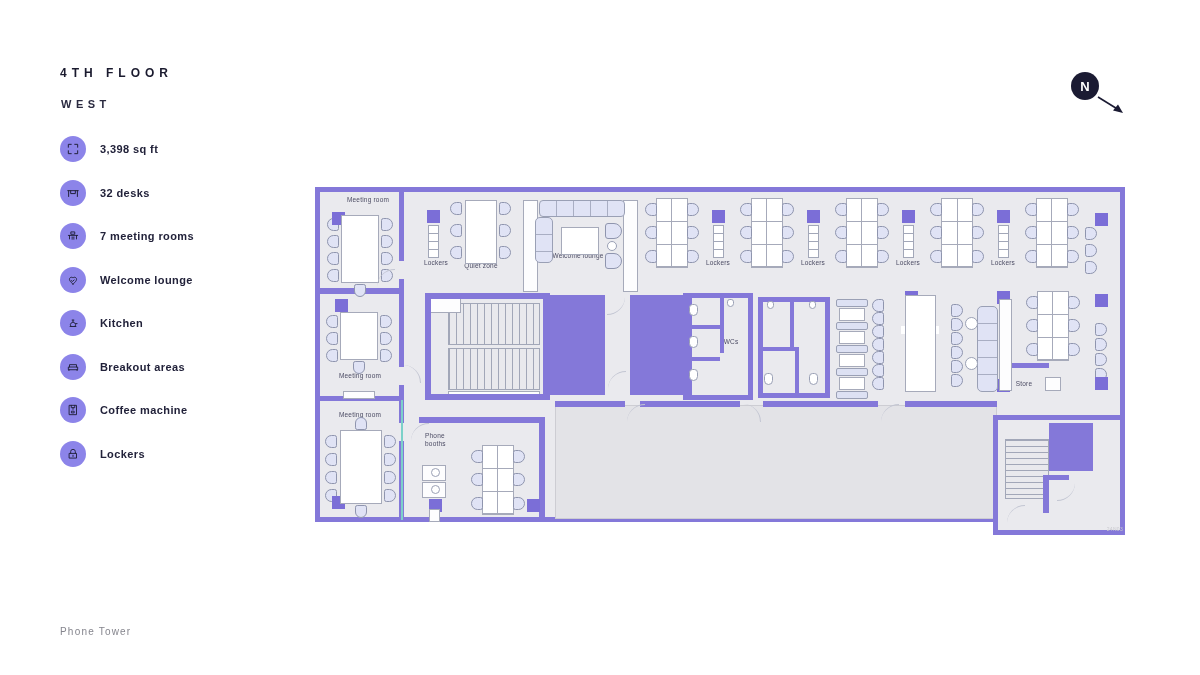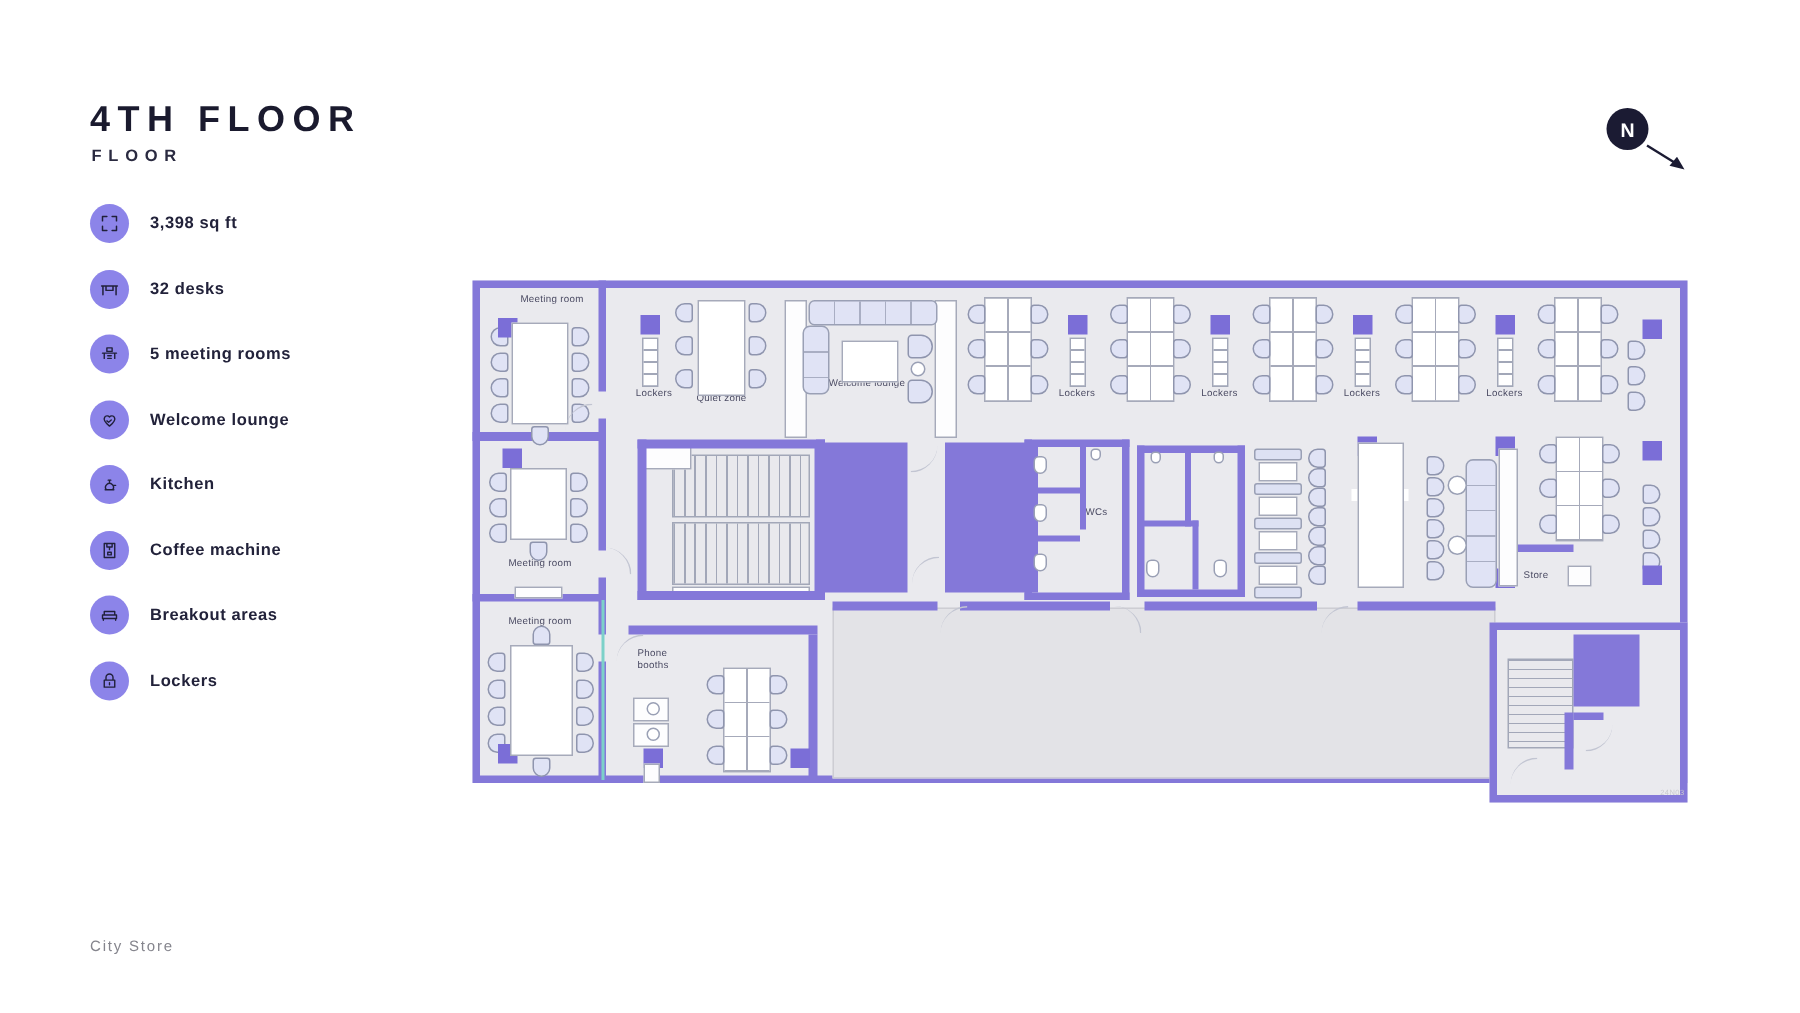--- a/index.html
+++ b/index.html
@@ -1,21 +1,21 @@
 <!DOCTYPE html>
 <html><head>
 <meta charset="utf-8">
 <style>
   html,body{margin:0;padding:0;background:#fff;}
   *{box-sizing:border-box;}
   .stage{position:relative;width:1200px;height:675px;background:#ffffff;overflow:hidden;
          font-family:"Liberation Sans",sans-serif;color:#1c1c30;}
 
   
-  .title{position:absolute;left:60px;top:66px;font-size:24px;font-weight:700;letter-spacing:5px;color:#1a1a2e;}
+  .title{position:absolute;left:60px;top:66px;font-size:12px;font-weight:700;letter-spacing:5px;color:#1a1a2e;}
   .subtitle{position:absolute;left:61px;top:98px;font-size:11px;font-weight:700;letter-spacing:4.5px;color:#2a2a40;}
   .footer{position:absolute;left:60px;top:626px;font-size:10px;font-weight:500;letter-spacing:1.2px;color:#85858d;}
 
   
   .legend{position:absolute;left:60px;top:136px;display:flex;flex-direction:column;gap:17.5px;}
   .legend-item{display:flex;align-items:center;gap:14px;height:26px;}
   .icon-circle{width:26px;height:26px;border-radius:50%;background:#8c84e9;display:flex;align-items:center;justify-content:center;flex:0 0 26px;}
   .legend-label{font-size:11px;font-weight:700;letter-spacing:.4px;color:#22223a;}
 
   
@@ -67,21 +67,21 @@
   .plan-label{font-size:6.5px;line-height:7.5px;letter-spacing:.2px;color:#4c4c64;text-align:center;white-space:nowrap;}
   .plan-label.small-left{text-align:left;}
   .ref-label{font-size:5px;color:#c9c9ce;text-align:right;letter-spacing:.3px;}
 </style>
 </head>
 <body>
 
 <div class="stage">
 
   <div class="title">4TH FLOOR</div>
-  <div class="subtitle">FLOOR</div>
+  <div class="subtitle">WEST</div>
 
   <svg class="compass" width="75" height="66" viewBox="0 0 75 66">
     <circle cx="27" cy="30" r="14" fill="#1b1b33"></circle>
     <text x="27" y="35" text-anchor="middle" font-size="13" font-weight="bold" fill="#ffffff" font-family="Liberation Sans, sans-serif">N</text>
     <line x1="40" y1="41" x2="61" y2="54" stroke="#1b1b33" stroke-width="1.6"></line>
     <polygon points="65,57 55,54.5 60,48.5" fill="#1b1b33"></polygon>
   </svg>
 
   <div class="legend">
     <div class="legend-item">
@@ -99,53 +99,53 @@
           </svg>
       </span>
       <span class="legend-label">32 desks</span>
     </div>
     <div class="legend-item">
       <span class="icon-circle">
         <svg width="14" height="14" viewBox="0 0 24 24" fill="none" stroke="#20203a" stroke-width="1.6" stroke-linecap="round" stroke-linejoin="round">
             <path d="M9 5h6v4H9z M4 11h16 M6 11v6 M18 11v6 M10 14h4 M10 17h4"></path>
           </svg>
       </span>
-      <span class="legend-label">5 meeting rooms</span>
+      <span class="legend-label">7 meeting rooms</span>
     </div>
     <div class="legend-item">
       <span class="icon-circle">
         <svg width="14" height="14" viewBox="0 0 24 24" fill="none" stroke="#20203a" stroke-width="1.6" stroke-linecap="round" stroke-linejoin="round">
             <path d="M12 19c-5.2-4.2-7.1-7.6-5.6-10a3.4 3.4 0 0 1 5.6-.5 3.4 3.4 0 0 1 5.6.5c1.5 2.4-.4 5.8-5.6 10z M9 13l2 1.5L14 12"></path>
           </svg>
       </span>
       <span class="legend-label">Welcome lounge</span>
     </div>
     <div class="legend-item">
       <span class="icon-circle">
         <svg width="14" height="14" viewBox="0 0 24 24" fill="none" stroke="#20203a" stroke-width="1.6" stroke-linecap="round" stroke-linejoin="round">
             <path d="M7 18h10 M8.5 18a4.5 4.5 0 1 1 7 0 M12 10V7 M10.5 7h3 M16.5 13h2.5"></path>
           </svg>
       </span>
       <span class="legend-label">Kitchen</span>
     </div>
     <div class="legend-item">
       <span class="icon-circle">
         <svg width="14" height="14" viewBox="0 0 24 24" fill="none" stroke="#20203a" stroke-width="1.6" stroke-linecap="round" stroke-linejoin="round">
+            <path d="M4 16v-4h16v4z M6 12V8h12v4 M5 16v2 M19 16v2"></path>
+          </svg>
+      </span>
+      <span class="legend-label">Breakout areas</span>
+    </div>
+    <div class="legend-item">
+      <span class="icon-circle">
+        <svg width="14" height="14" viewBox="0 0 24 24" fill="none" stroke="#20203a" stroke-width="1.6" stroke-linecap="round" stroke-linejoin="round">
             <path d="M6 4h12v16H6z M9 4v4h6V4 M10 14h4v3h-4z M12 8v3"></path>
           </svg>
       </span>
       <span class="legend-label">Coffee machine</span>
-    </div>
-    <div class="legend-item">
-      <span class="icon-circle">
-        <svg width="14" height="14" viewBox="0 0 24 24" fill="none" stroke="#20203a" stroke-width="1.6" stroke-linecap="round" stroke-linejoin="round">
-            <path d="M4 16v-4h16v4z M6 12V8h12v4 M5 16v2 M19 16v2"></path>
-          </svg>
-      </span>
-      <span class="legend-label">Breakout areas</span>
     </div>
     <div class="legend-item">
       <span class="icon-circle">
         <svg width="14" height="14" viewBox="0 0 24 24" fill="none" stroke="#20203a" stroke-width="1.6" stroke-linecap="round" stroke-linejoin="round">
             <path d="M8 11V8a4 4 0 0 1 8 0v3 M6 11h12v8H6z M12 14v2.2"></path>
           </svg>
       </span>
       <span class="legend-label">Lockers</span>
     </div>
   </div>
@@ -442,14 +442,14 @@
       <div class="arc" style="left: 566px; top: 217px; width: 18px; height: 18px; transform: rotate(0deg);"></div>
       <div class="arc" style="left: 692px; top: 318px; width: 18px; height: 18px; transform: rotate(0deg);"></div>
       <div class="arc" style="left: 742px; top: 296px; width: 18px; height: 18px; transform: rotate(180deg);"></div>
       <div class="arc" style="left: 96px; top: 236px; width: 18px; height: 18px; transform: rotate(0deg);"></div>
       <div class="chair chair-down" style="left: 39px; top: 97px; width: 12px; height: 13px;"></div>
       <div class="chair chair-down" style="left: 38px; top: 174px; width: 12px; height: 13px;"></div>
       <div class="chair chair-up" style="left: 40px; top: 230px; width: 12px; height: 13px;"></div>
       <div class="chair chair-down" style="left: 40px; top: 318px; width: 12px; height: 13px;"></div>
     </div>
 
-  <div class="footer">City Store</div>
+  <div class="footer">Phone Tower</div>
 </div>
 
 </body></html>

